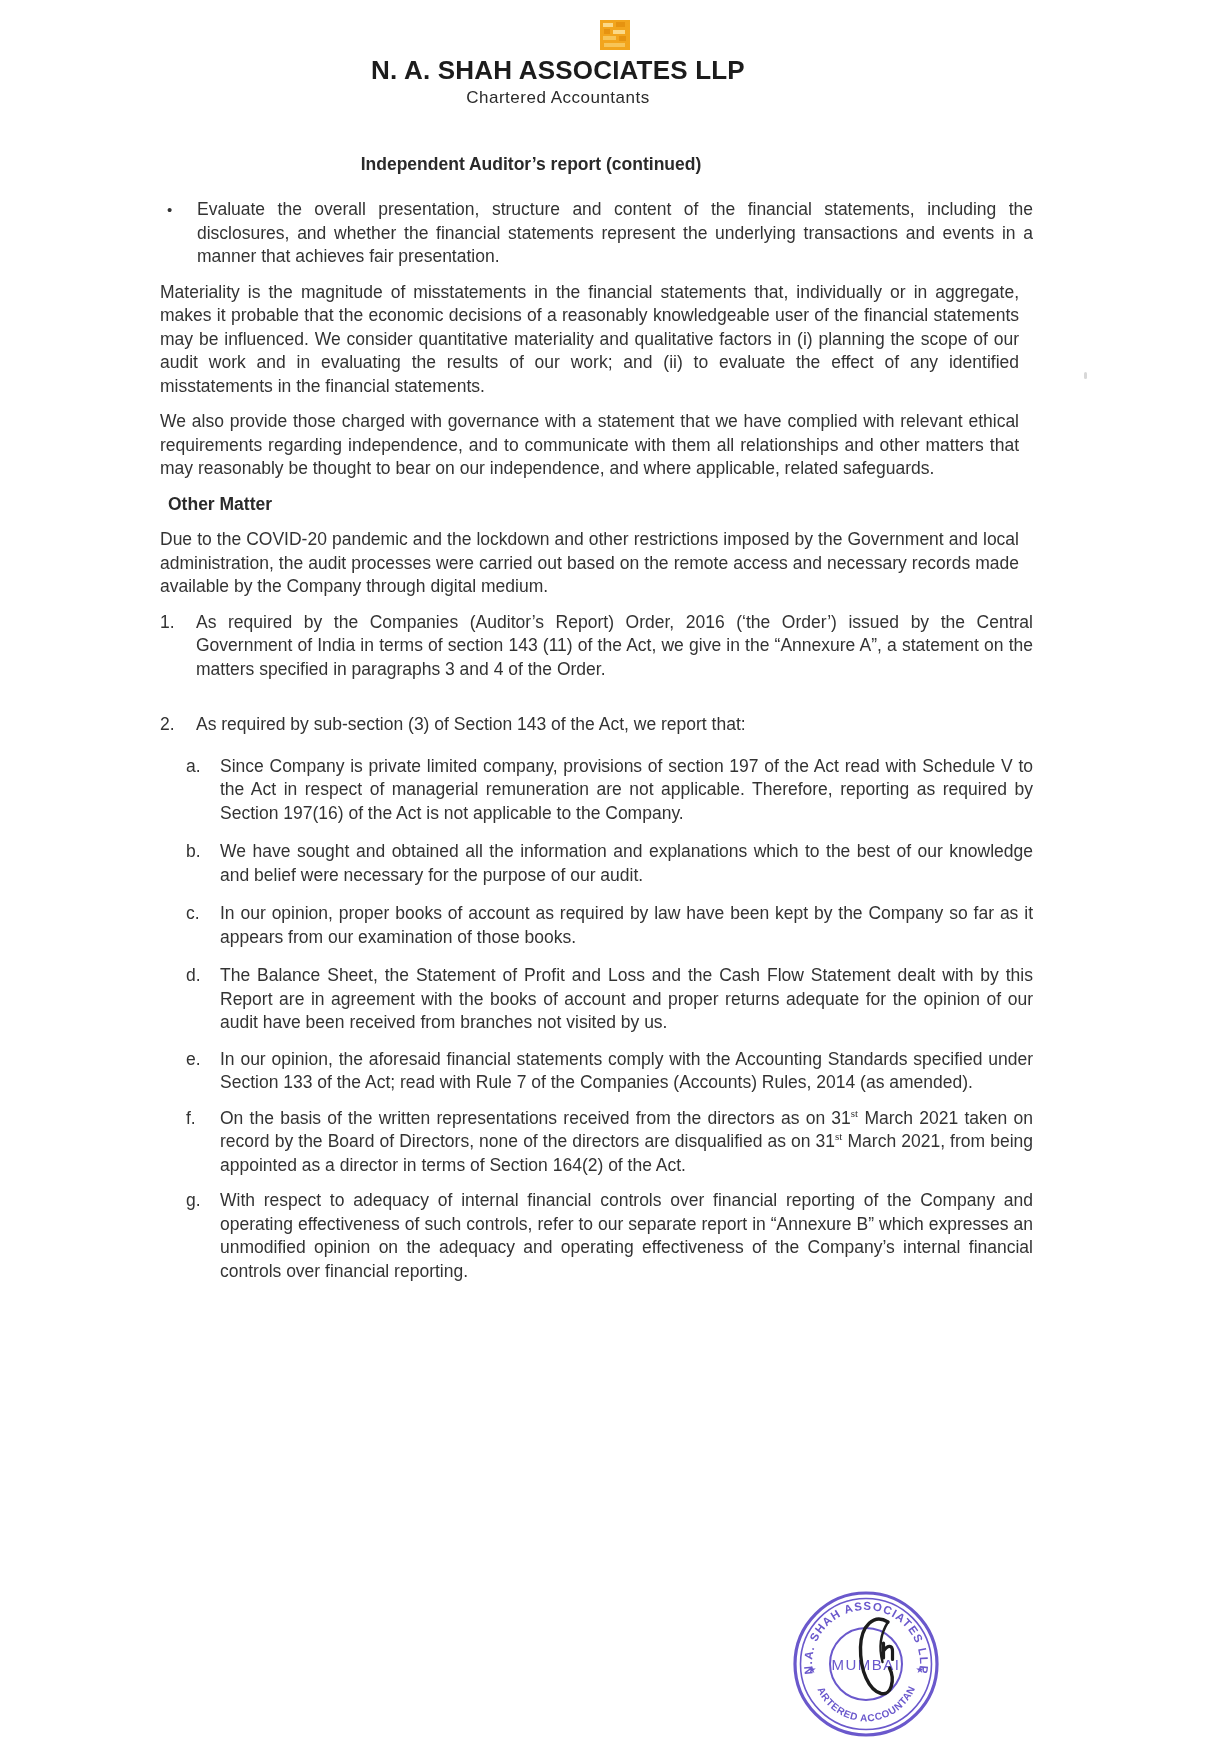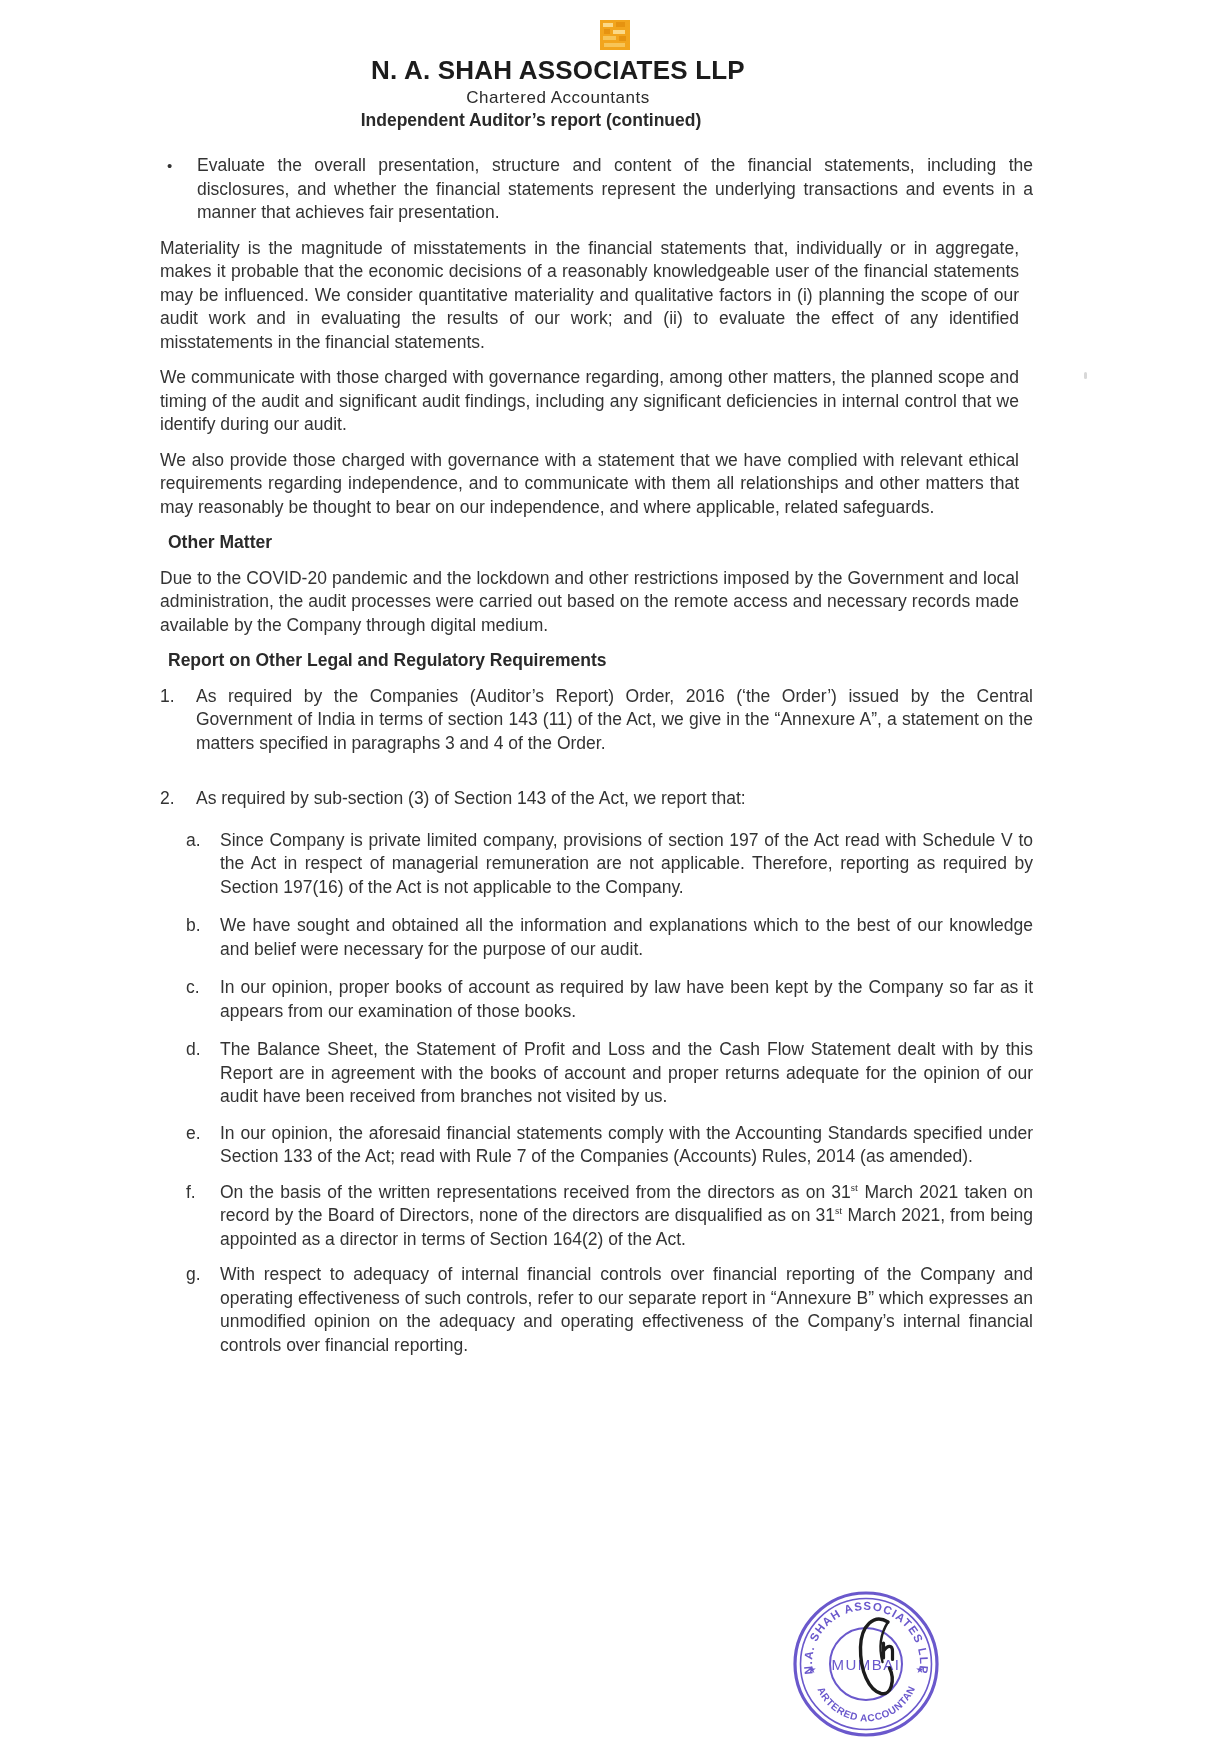--- a/index.html
+++ b/index.html
@@ -4,21 +4,21 @@
 <style>
   html,body{margin:0;padding:0;background:#ffffff;}
   .page{
     position:relative;width:1175px;height:1744px;background:#ffffff;
     font-family:"Liberation Sans",sans-serif;color:#333333;overflow:hidden;
   }
   .logo{position:absolute;left:599px;top:20px;width:32px;height:30px;}
   .letterhead{margin-top:55px;width:1116px;text-align:center;}
   .firm-name{font-size:26px;line-height:30px;font-weight:700;color:#1c1c1c;letter-spacing:0.2px;}
   .firm-sub{font-size:17px;line-height:20px;margin-top:3px;color:#2a2a2a;letter-spacing:0.5px;}
-  .doc-title{width:1062px;text-align:center;font-weight:700;font-size:17.5px;line-height:24px;color:#2a2a2a;}
+  .doc-title{width:1062px;text-align:center;font-weight:700;font-size:17.5px;line-height:24px;margin-top:44px;color:#2a2a2a;}
   .content{margin:22px 142px 0 160px;font-size:17.5px;line-height:23.5px;text-align:justify;}
   .content p{margin:0 14px 12px 0;}
   h3{font-size:17.5px;line-height:23.5px;font-weight:700;color:#2a2a2a;margin:0 0 12px 8px;text-align:left;}
   .row{display:flex;margin:0 0 14px 0;}
   .row .txt{flex:1;text-align:justify;}
   .bullet-row .marker{width:30px;padding-left:7px;flex:none;font-size:15px;}
   .num-row .marker{width:36px;flex:none;}
   .sub-row .marker{margin-left:26px;width:34px;flex:none;}
   .mb32{margin-bottom:32px;}
   .mb18{margin-bottom:18px;}
@@ -55,27 +55,25 @@
   <div class="doc-title">Independent Auditor’s report (continued)</div>
 
   <div class="content">
 
     <div class="row bullet-row mb12">
       <span class="marker">•</span>
       <div class="txt">Evaluate the overall presentation, structure and content of the financial statements, including the disclosures, and whether the financial statements represent the underlying transactions and events in a manner that achieves fair presentation.</div>
     </div>
 
     <p>Materiality is the magnitude of misstatements in the financial statements that, individually or in aggregate, makes it probable that the economic decisions of a reasonably knowledgeable user of the financial statements may be influenced. We consider quantitative materiality and qualitative factors in (i) planning the scope of our audit work and in evaluating the results of our work; and (ii) to evaluate the effect of any identified misstatements in the financial statements.</p>
-    <p>We communicate with those charged with governance regarding, among other matters, the planned scope and timing of the audit and significant audit findings, including any significant deficiencies in internal control that we identify during our audit.</p>
     <p>We also provide those charged with governance with a statement that we have complied with relevant ethical requirements regarding independence, and to communicate with them all relationships and other matters that may reasonably be thought to bear on our independence, and where applicable, related safeguards.</p>
 
     <h3>Other Matter</h3>
     <p>Due to the COVID-20 pandemic and the lockdown and other restrictions imposed by the Government and local administration, the audit processes were carried out based on the remote access and necessary records made available by the Company through digital medium.</p>
 
-    <h3>Report on Other Legal and Regulatory Requirements</h3>
 
     <div class="row num-row mb32">
       <span class="marker">1.</span>
       <div class="txt">As required by the Companies (Auditor’s Report) Order, 2016 (‘the Order’) issued by the Central Government of India in terms of section 143 (11) of the Act, we give in the “Annexure A”, a statement on the matters specified in paragraphs 3 and 4 of the Order.</div>
     </div>
 
     <div class="row num-row mb18">
       <span class="marker">2.</span>
       <div class="txt">As required by sub-section (3) of Section 143 of the Act, we report that:</div>
     </div>

